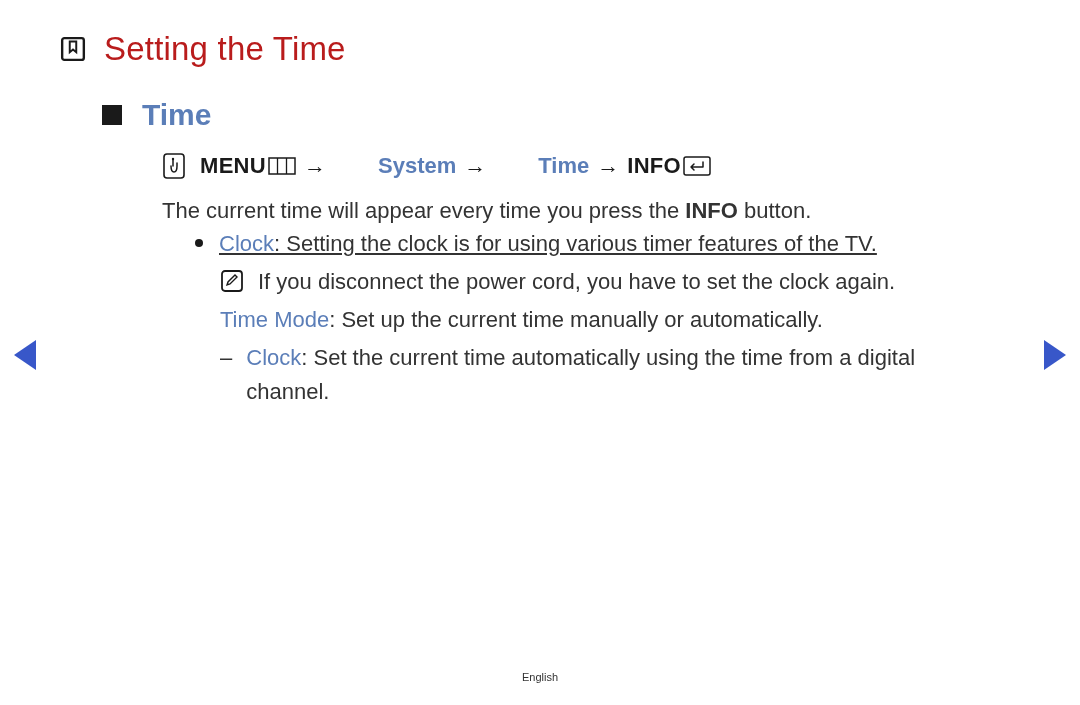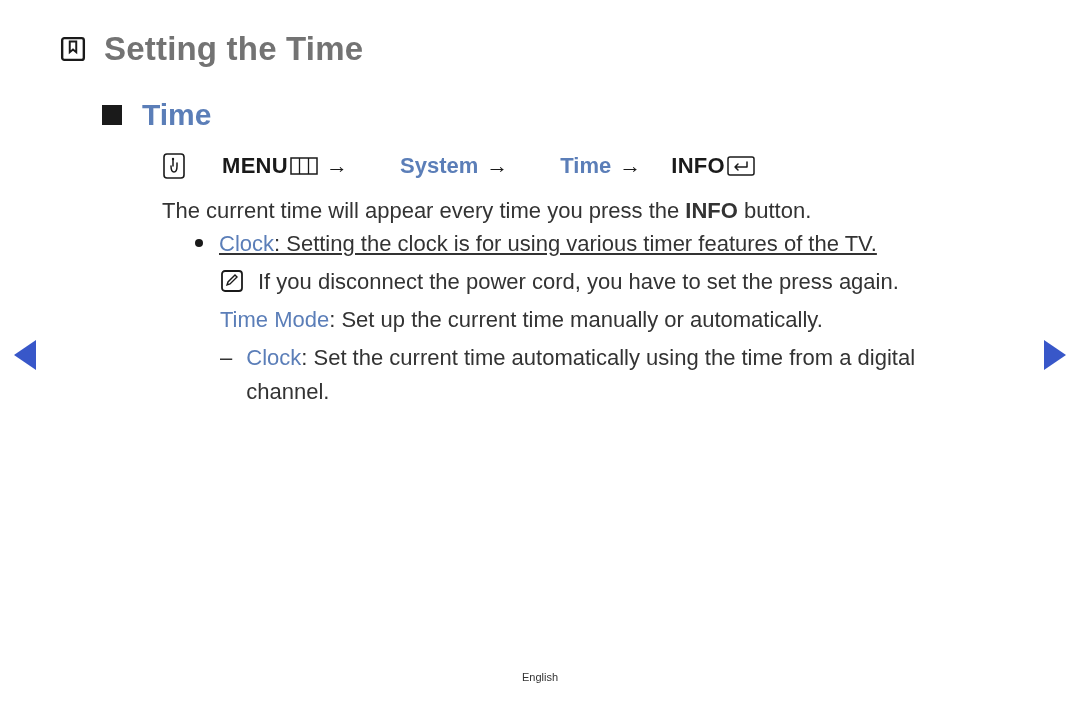--- a/index.html
+++ b/index.html
@@ -24,22 +24,22 @@
       margin-bottom: 30px;
     }
     .bookmark-icon {
       width: 26px;
       height: 26px;
       margin-right: 18px;
       flex-shrink: 0;
     }
     .title {
       font-size: 33px;
-      font-weight: bold;
-      color: #737373;
+      font-weight: normal;
+      color: #b91c1c;
       letter-spacing: 0.2px;
     }
     .section-row {
       display: flex;
       align-items: center;
       margin-left: 42px;
       margin-bottom: 20px;
     }
     .square-icon {
       width: 20px;
@@ -63,21 +63,20 @@
     .hand-icon {
       width: 24px;
       height: 28px;
       margin-right: 14px;
       flex-shrink: 0;
     }
     .menu-bold {
       font-weight: bold;
       color: #1a1a1a;
       letter-spacing: 0.3px;
-      margin-left: 22px;
     }
     .menu-icon-inline {
       display: inline-block;
       width: 28px;
       height: 18px;
       vertical-align: -2px;
       margin-left: 2px;
     }
     .arrow {
       margin: 0 8px;
@@ -250,21 +249,21 @@
     <div class="bullet-content">
       <span class="term-blue">Clock</span><span>: Setting the clock is for using various timer features of the TV.</span>
     </div>
   </div>
 
   <div class="note-row">
     <svg class="note-icon" viewBox="0 0 24 24">
       <rect x="2" y="2" width="20" height="20" rx="3" fill="none" stroke="#1a1a1a" stroke-width="1.8"></rect>
       <path d="M 7 16 L 8 13 L 15 6 L 17 8 L 10 15 Z" fill="none" stroke="#1a1a1a" stroke-width="1.4"></path>
     </svg>
-    <span>If you disconnect the power cord, you have to set the press again.</span>
+    <span>If you disconnect the power cord, you have to set the clock again.</span>
   </div>
 
   <div class="sub-row">
     <span class="term-blue">Time Mode</span><span>: Set up the current time manually or automatically.</span>
   </div>
 
   <div class="dash-row">
     <span class="dash-mark">–</span>
     <div class="dash-content">
       <span class="term-blue">Clock</span><span>: Set the current time automatically using the time from a digital channel.</span>

